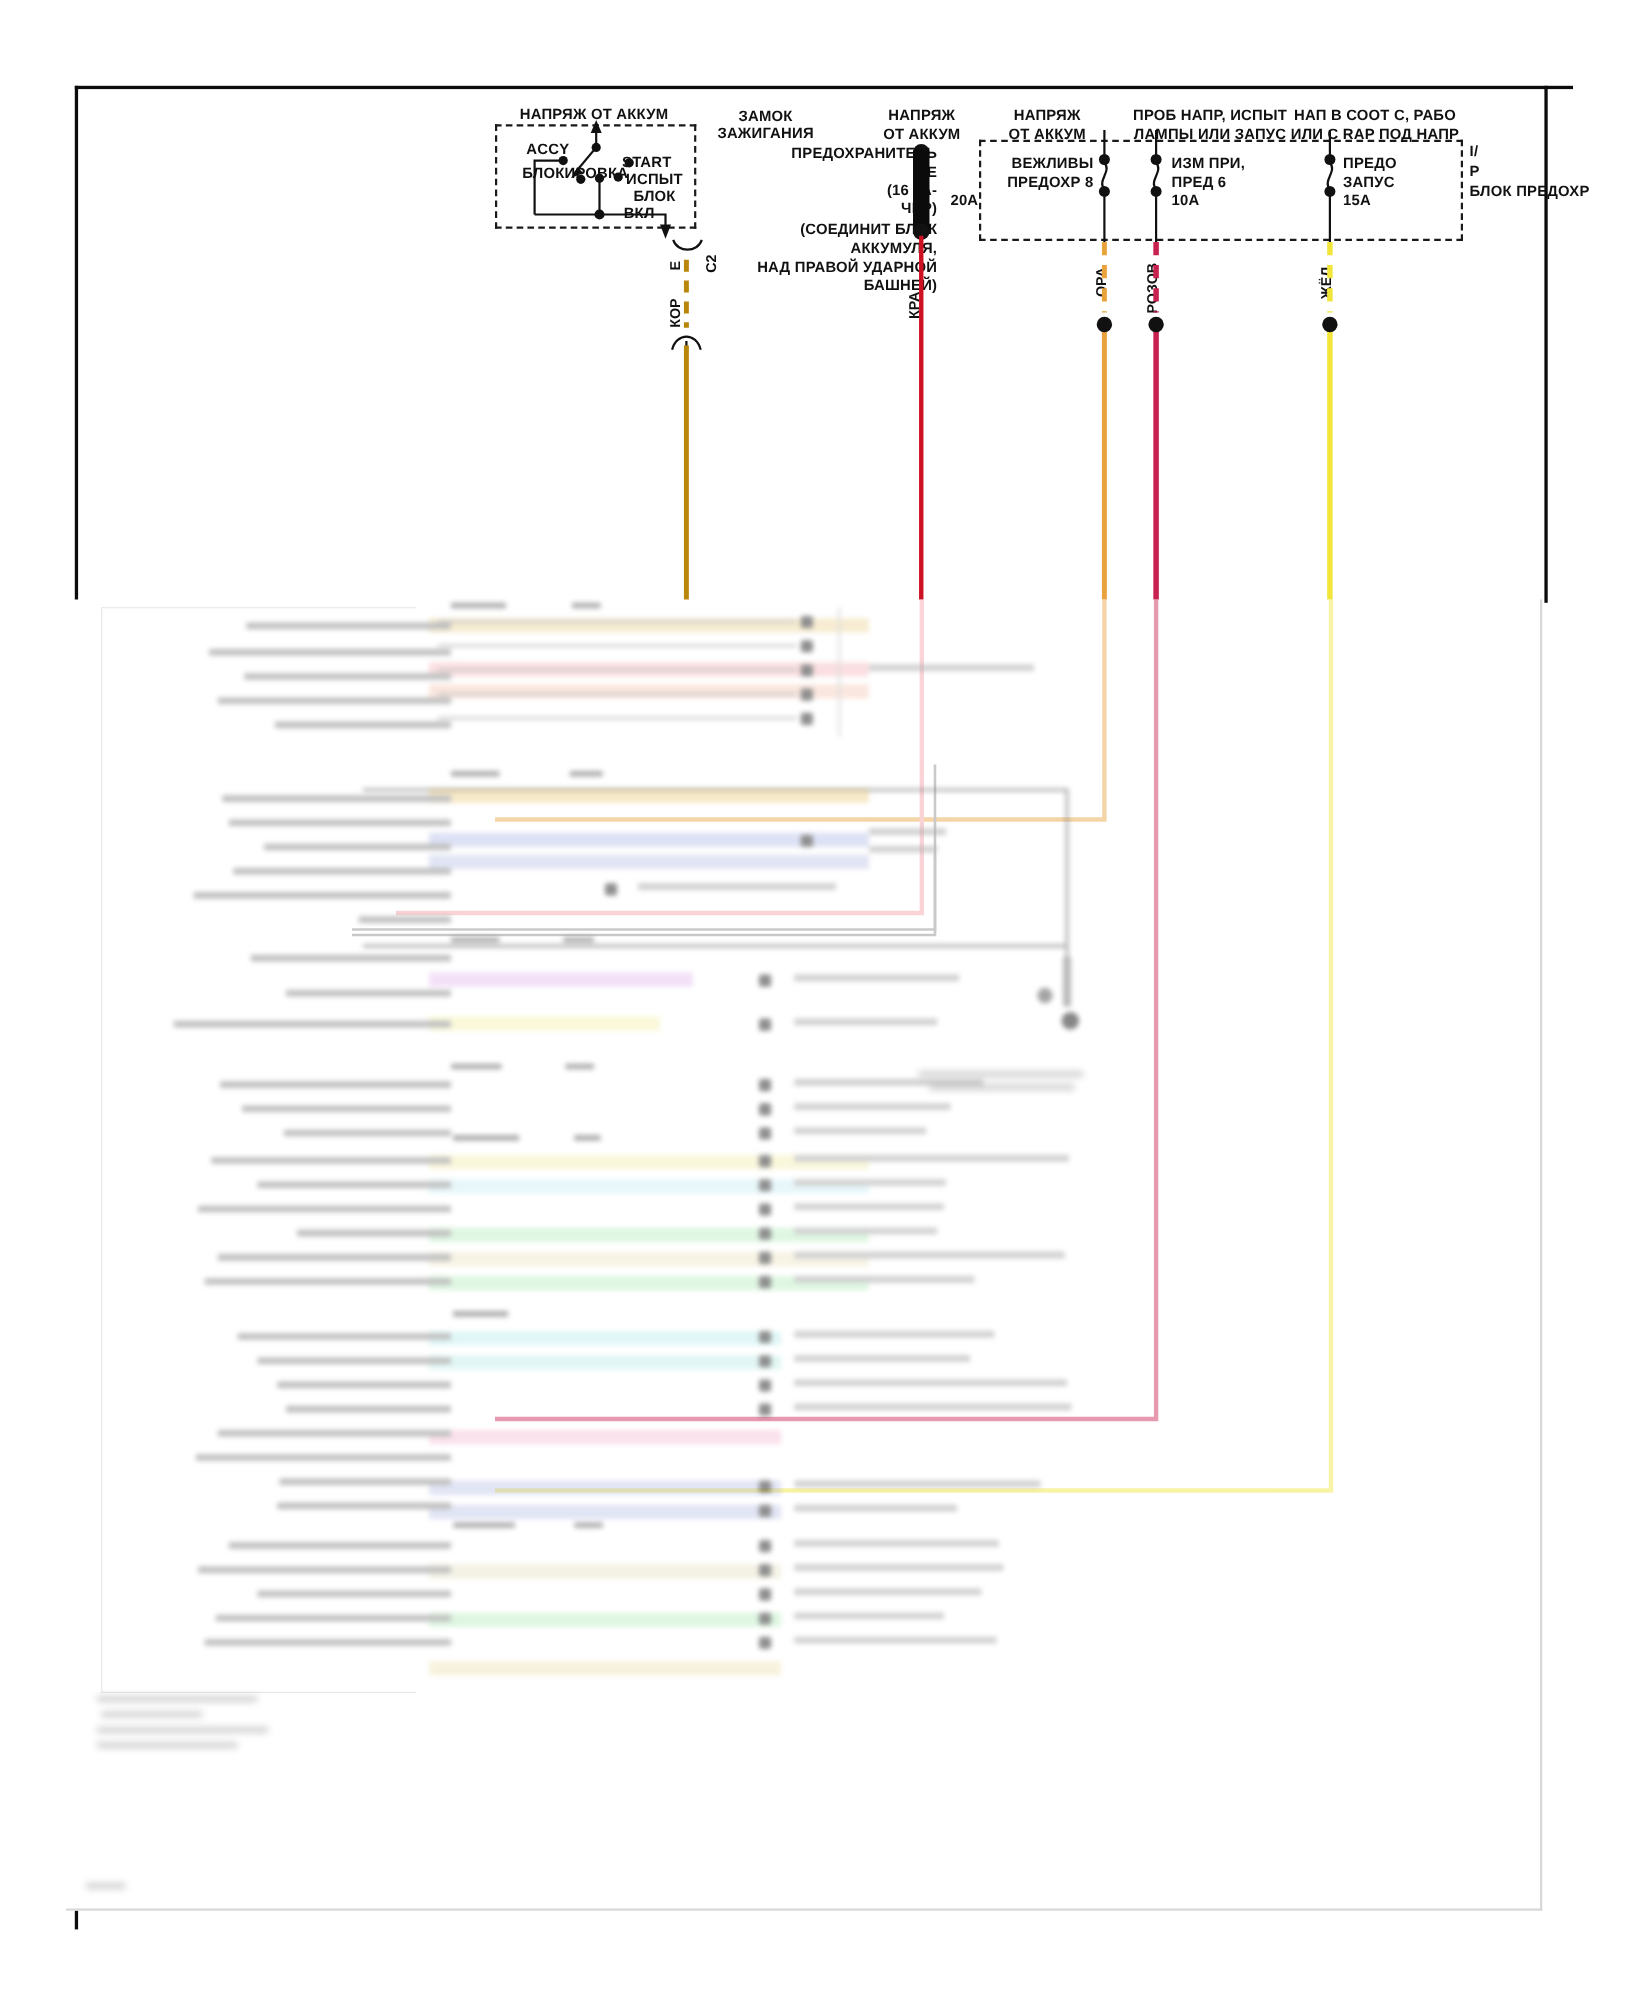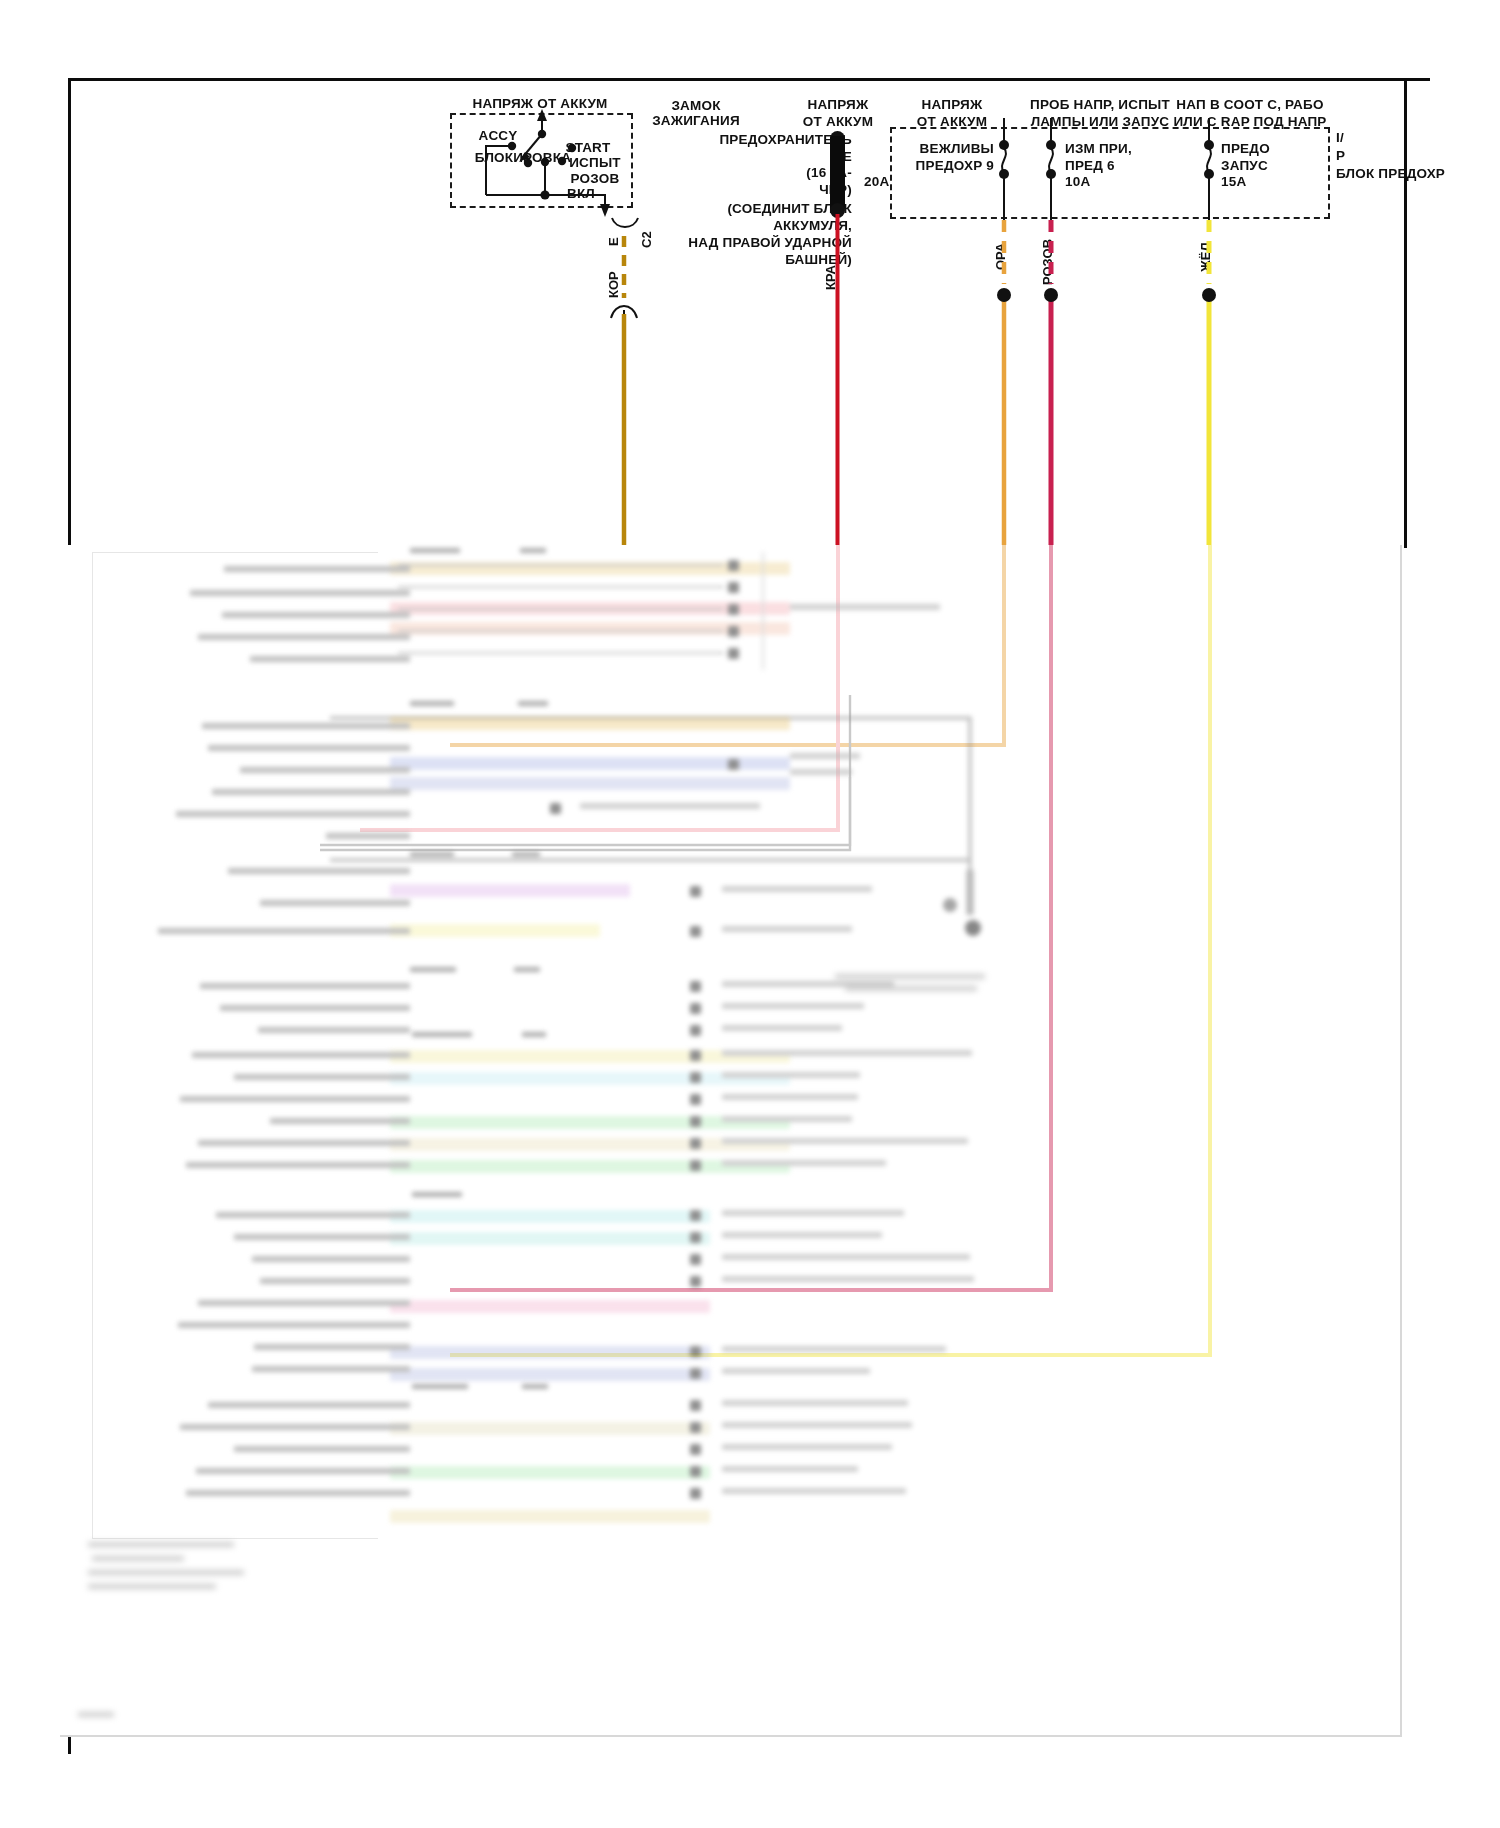--- a/index.html
+++ b/index.html
@@ -78,21 +78,21 @@
 
     <circle cx="122" cy="43" r="4.2" fill="#111"></circle>
 
     <circle cx="112" cy="56" r="4.2" fill="#111"></circle>
   </svg>
 
   <div class="txt" style="left:468px;top:128px;width:60px;">ACCY</div>
   <div class="txt" style="left:557px;top:140px;width:62px;">START</div>
   <div class="txt" style="left:468px;top:150px;width:110px;">БЛОКИРОВКА</div>
   <div class="txt" style="left:561px;top:155px;width:68px;line-height:16px;">ИСПЫТ
-РОЗОВ</div>
+БЛОК</div>
   <div class="txt" style="left:560px;top:186px;width:42px;">ВКЛ</div>
 
   <div class="vtxt" style="left:606px;top:246px;font-size:13px;">E</div>
   <div class="vtxt" style="left:639px;top:248px;font-size:13px;">C2</div>
   <div class="vtxt" style="left:606px;top:298px;font-size:13px;">КОР</div>
 
   <svg class="abs" style="left:608px;top:214px;width:34px;height:24px;" viewBox="0 0 34 24">
     <path d="M4,4 C8,16 26,16 30,4" fill="none" stroke="#111" stroke-width="2"></path>
   </svg>
   <svg class="abs" style="left:607px;top:296px;width:34px;height:26px;" viewBox="0 0 34 26">
@@ -129,21 +129,21 @@
 
   <div class="dashbox" style="left:890px;top:127px;width:440px;height:92px;"></div>
 
   <div class="txt" style="left:1336px;top:129px;width:150px;text-align:left;line-height:18px;">I/
 P
 БЛОК ПРЕДОХР</div>
 
   <div class="txt" style="left:885px;top:96px;width:134px;line-height:17px;">НАПРЯЖ
 ОТ АККУМ</div>
   <div class="txt" style="left:864px;top:140px;width:130px;text-align:right;line-height:17px;">ВЕЖЛИВЫ
-ПРЕДОХР 9</div>
+ПРЕДОХР 8</div>
   <div class="txt" style="left:864px;top:174px;width:130px;text-align:left;">20A</div>
   <svg class="abs" style="left:993px;top:118px;width:22px;height:102px;" viewBox="0 0 22 102">
     <line x1="11" y1="0" x2="11" y2="24" stroke="#111" stroke-width="2"></line>
     <circle cx="11" cy="27" r="5" fill="#111"></circle>
     <path d="M11,30 C18,38 4,46 11,54" fill="none" stroke="#111" stroke-width="2"></path>
     <circle cx="11" cy="56" r="5" fill="#111"></circle>
     <line x1="11" y1="59" x2="11" y2="102" stroke="#111" stroke-width="2"></line>
   </svg>
   <div class="vtxt" style="left:993px;top:270px;font-size:13px;">ОРА</div>
   <svg class="wire" style="left:997px;top:220px;width:14px;height:340px;" viewBox="0 0 14 340">

